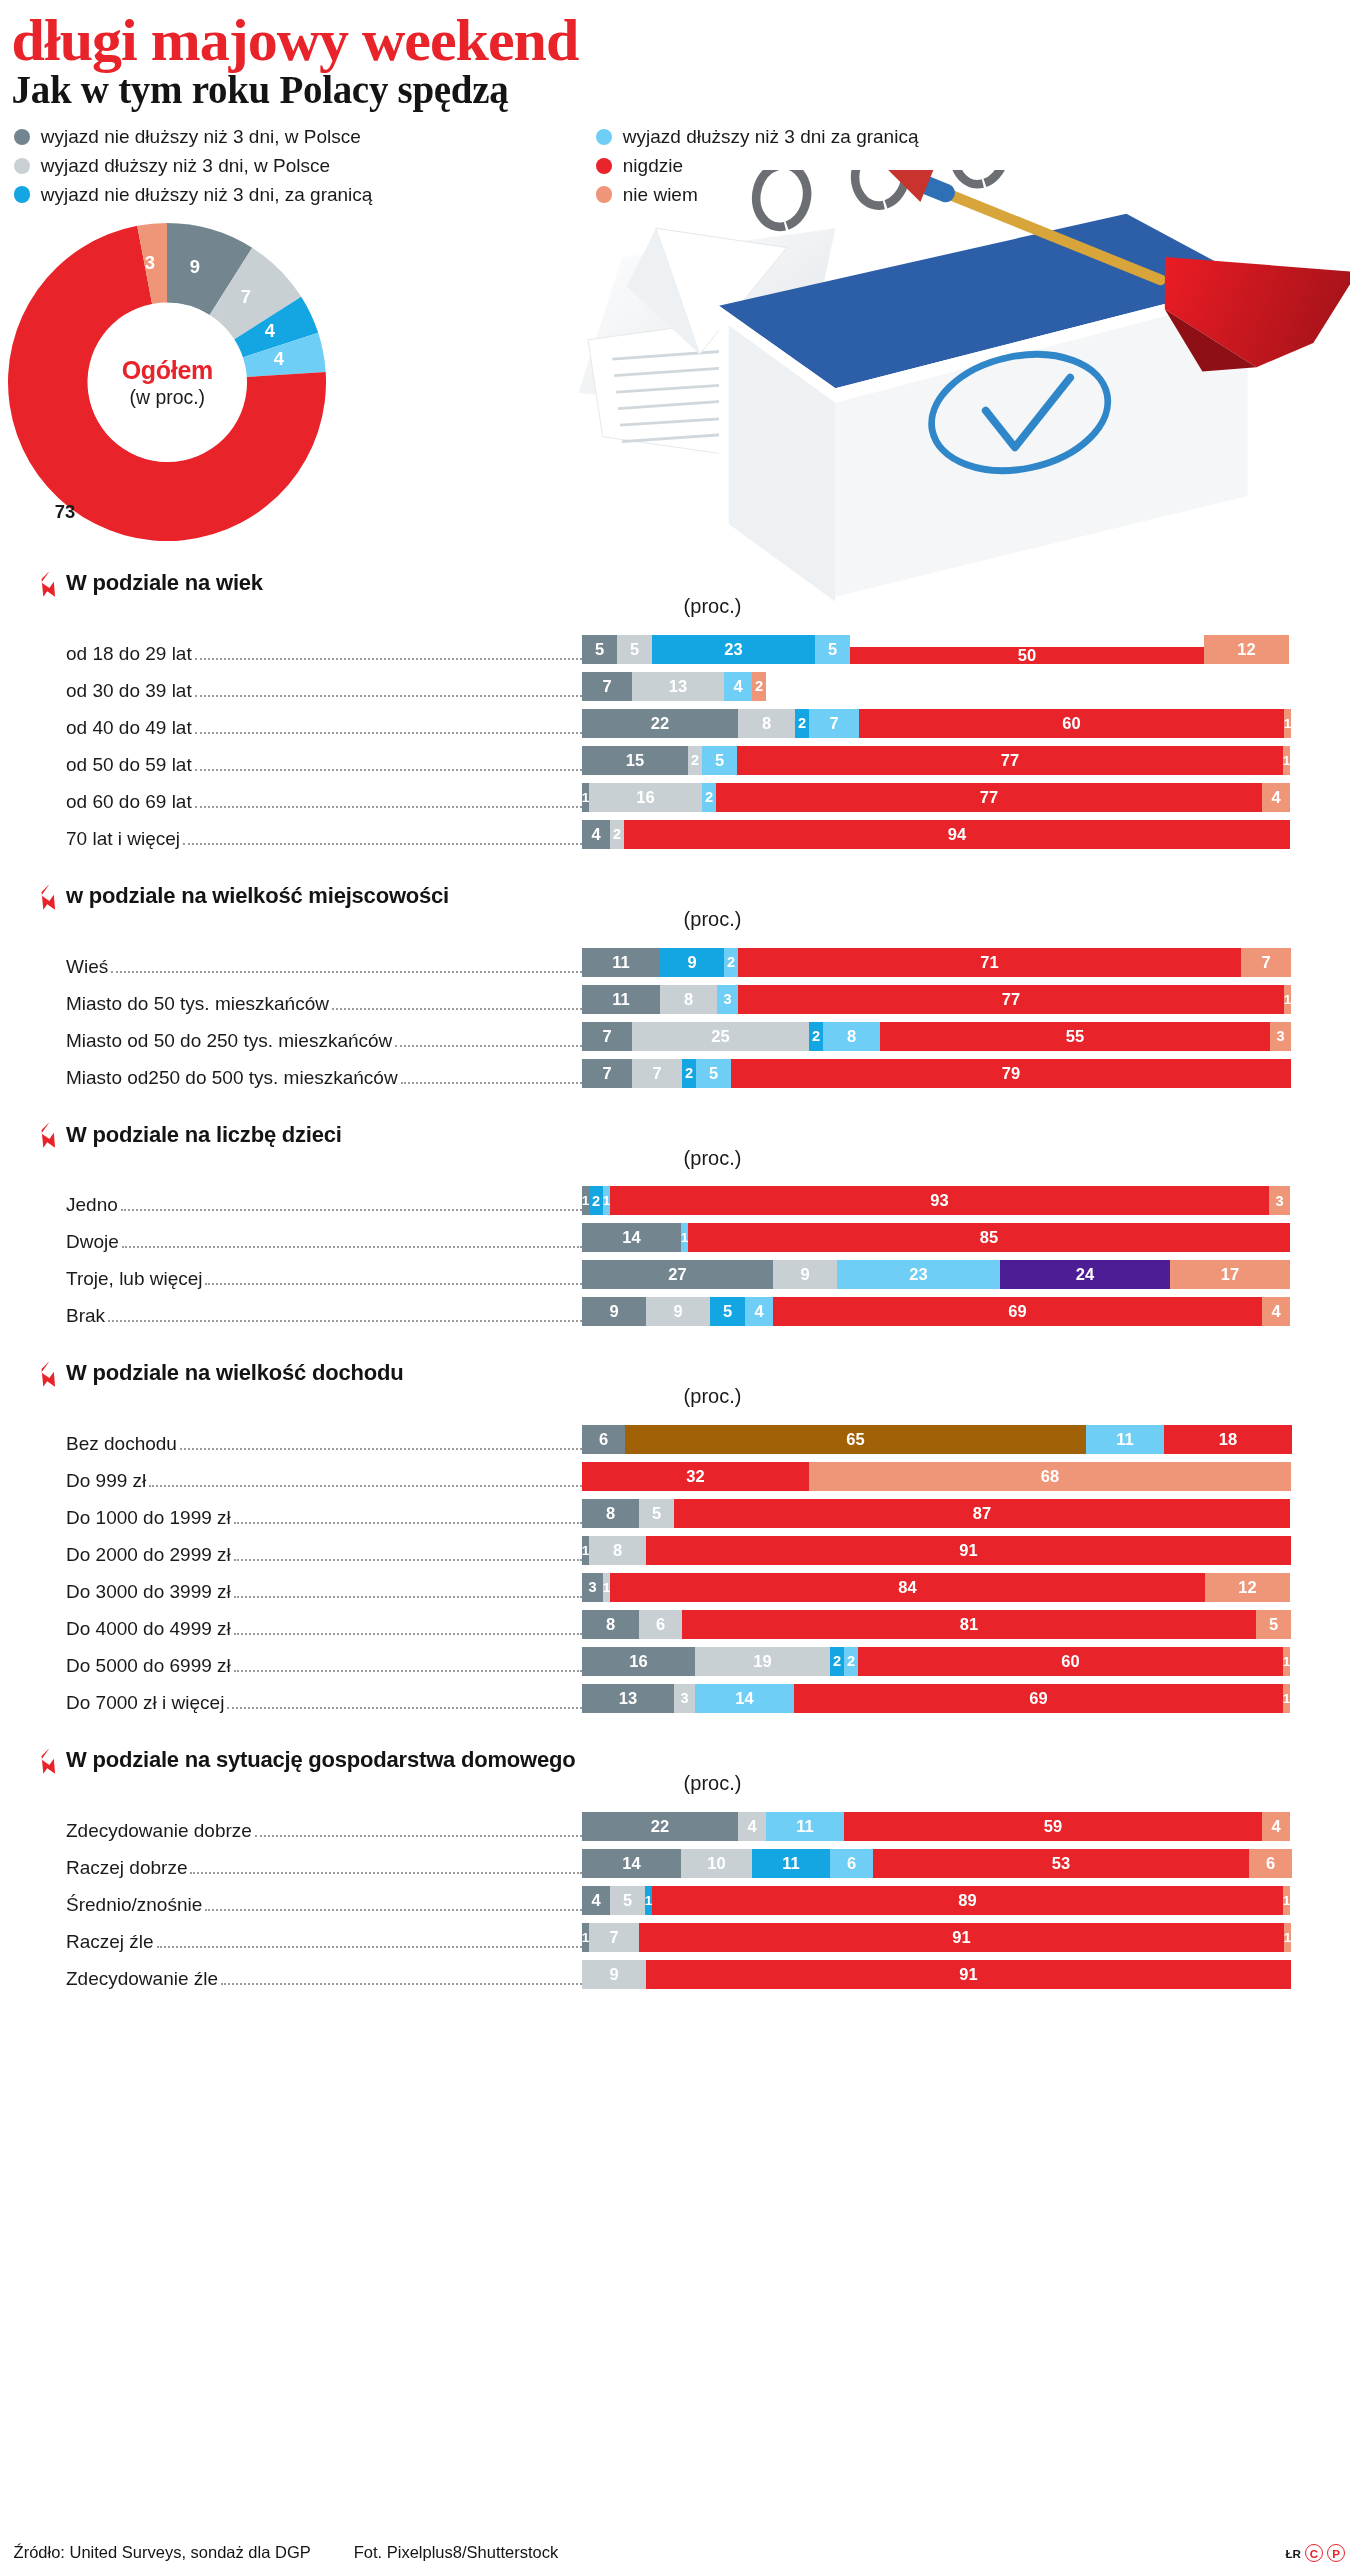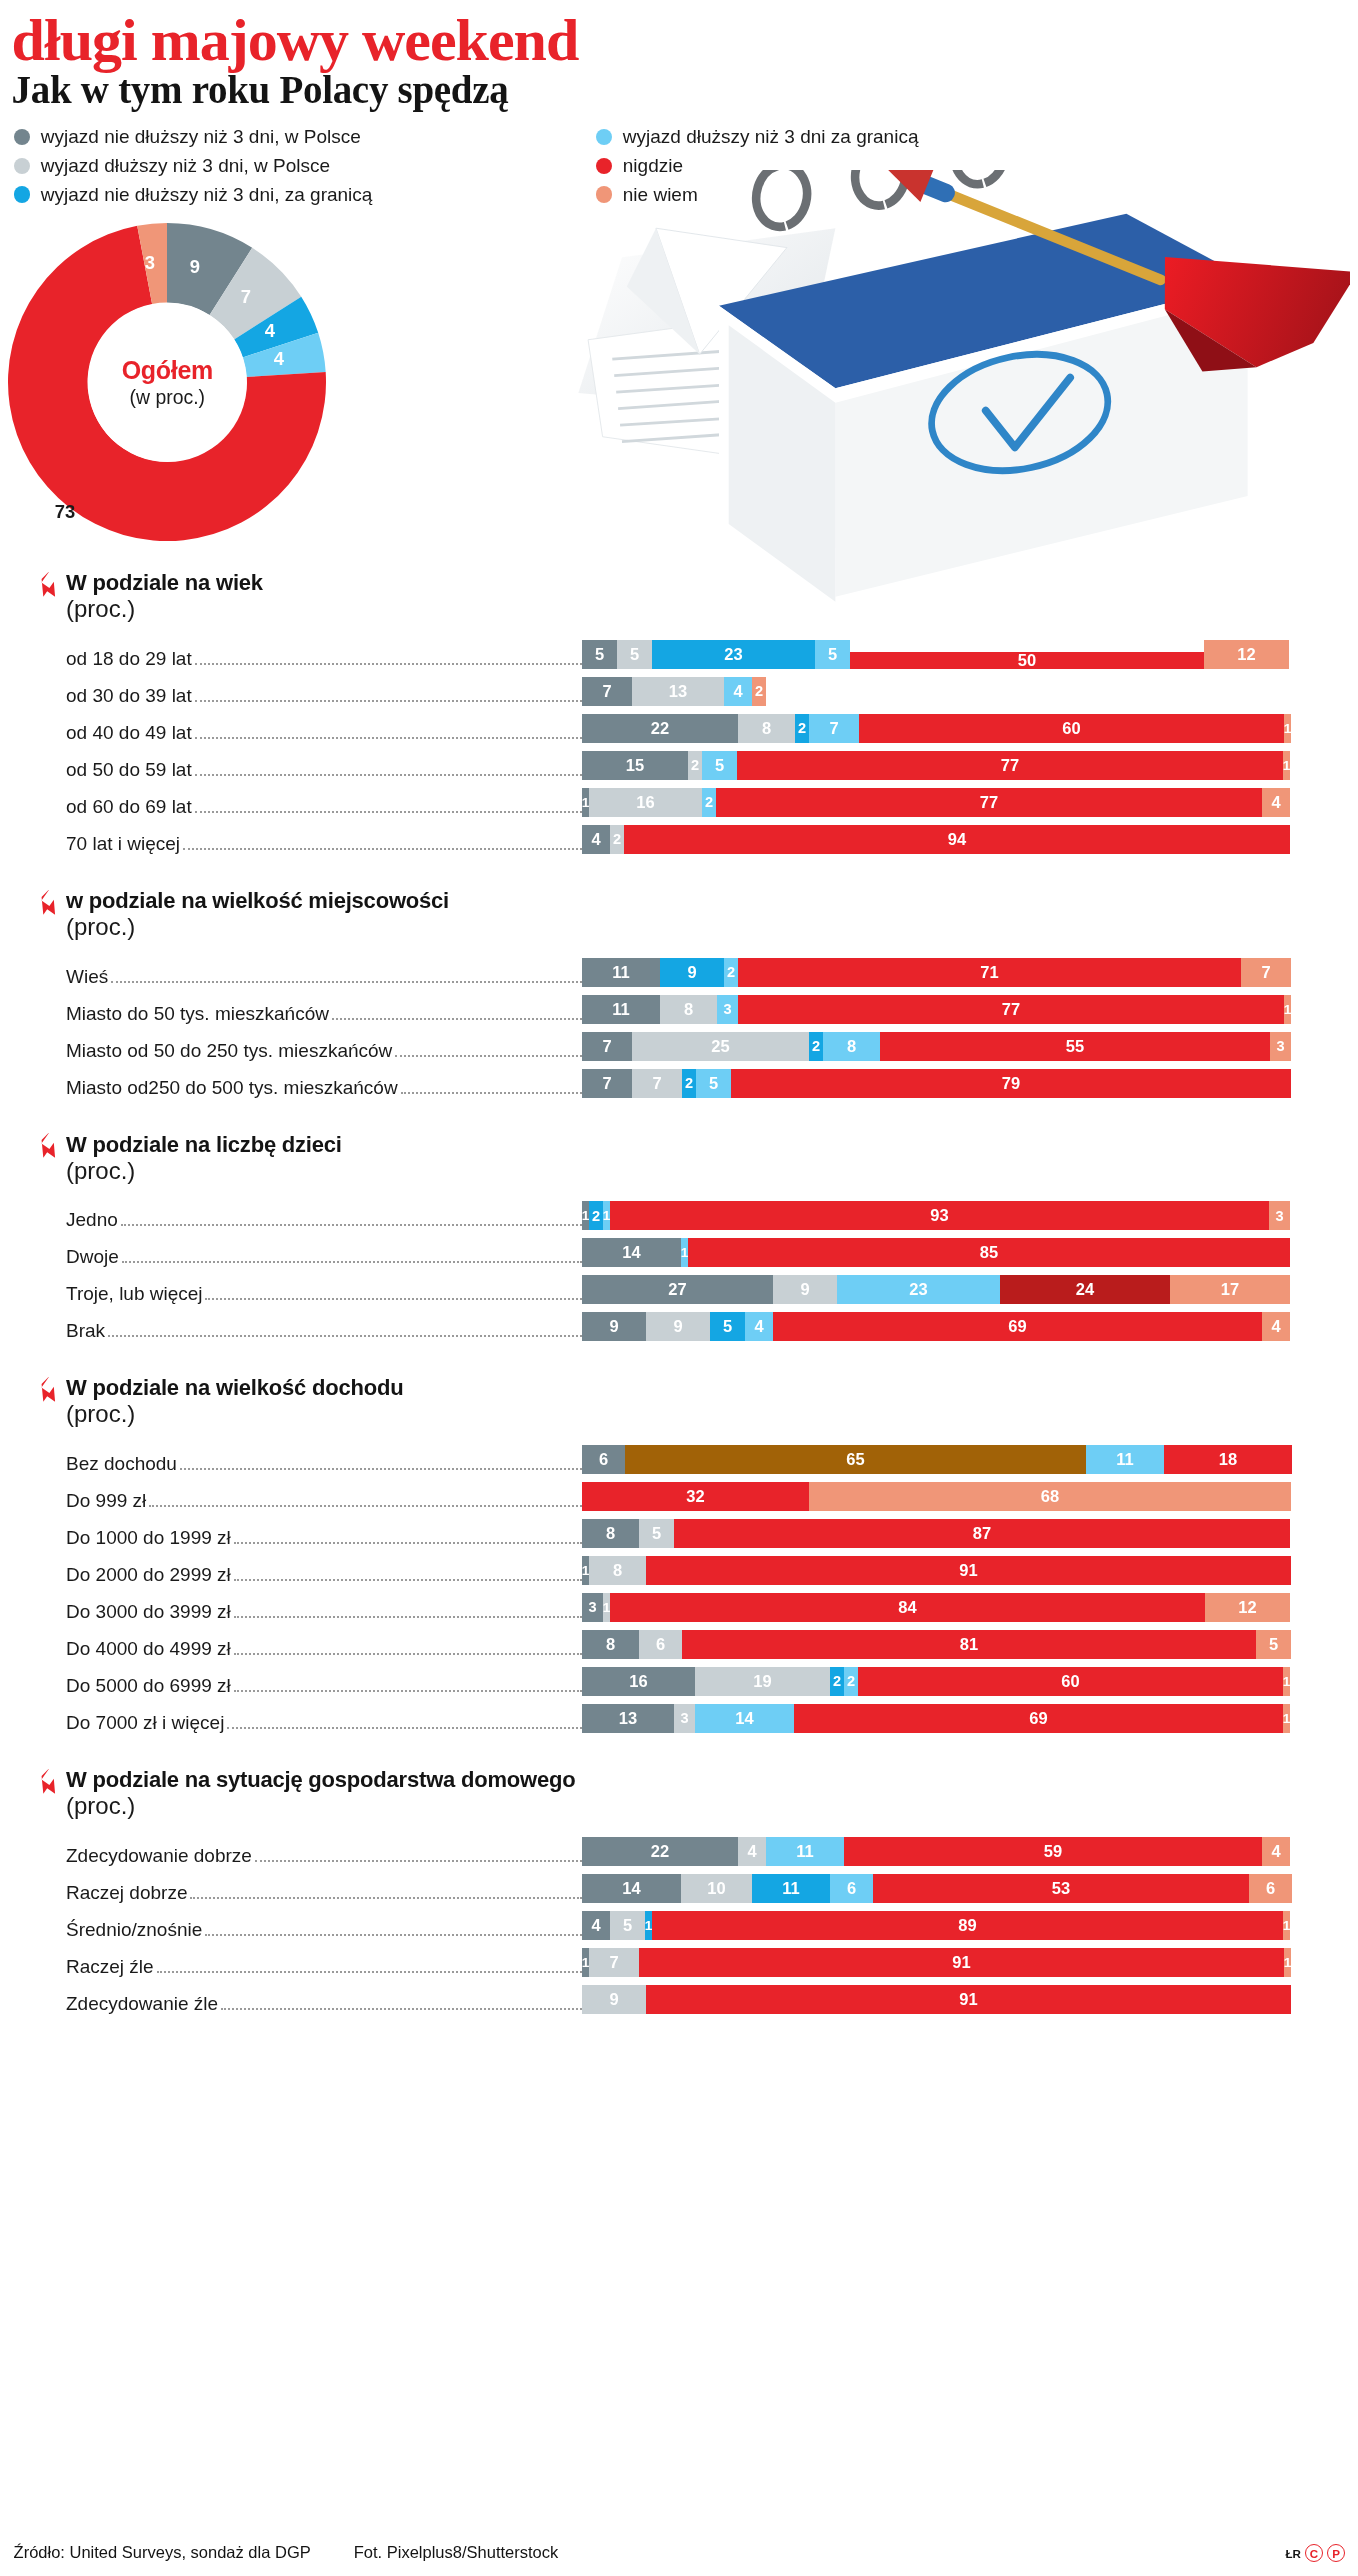--- a/index.html
+++ b/index.html
@@ -61,21 +61,21 @@
   .donut-val.outside { color:#1a1a1a; }
 
   
   #decor { position:absolute; left:379px; top:170px; width:971px; height:582px; pointer-events:none; }
 
   
   .section { margin:0 0 0 0; position:relative; }
   .sec-head { position:relative; padding-left:66px; margin-bottom:5.8px; }
   .sec-arrow { position:absolute; left:37px; top:1.9px; width:27px; height:29px; }
   .sec-title { font-size:22px; font-weight:700; color:#141414; letter-spacing:-0.2px; }
-  .sec-unit { font-size:24px; color:#1a1a1a; margin-top:-1px; }
+  .sec-unit { font-size:20px; color:#1a1a1a; margin-top:-1px;text-align:center; }
 
   .rows { margin-top:9.7px; }
   .row { display:flex; align-items:flex-end; height:37px; }
   .row-label {
     width:582px; flex:0 0 582px;
     padding-left:66px; position:relative;
     font-size:19px; color:#1a1a1a;
     white-space:nowrap; overflow:hidden;
     display:flex; align-items:flex-end;
   }
@@ -419,21 +419,21 @@
         </div>
         <div class="row">
           <div class="row-label">
             <span class="txt">Troje, lub więcej</span>
             <span class="dots"></span>
           </div>
           <div class="bar">
             <div class="seg" style="background: rgb(115, 133, 142); width: 191px; flex: 0 0 191px;">27</div>
             <div class="seg lgray" style="background: rgb(200, 208, 212); width: 64px; flex: 0 0 64px;">9</div>
             <div class="seg" style="background: rgb(110, 206, 245); width: 163px; flex: 0 0 163px;">23</div>
-            <div class="seg" style="background: #b91c1c; width: 170px; flex: 0 0 170px;">24</div>
+            <div class="seg" style="background: #4c1d95; width: 170px; flex: 0 0 170px;">24</div>
             <div class="seg" style="background: rgb(240, 150, 120); width: 120px; flex: 0 0 120px;">17</div>
           </div>
         </div>
         <div class="row">
           <div class="row-label">
             <span class="txt">Brak</span>
             <span class="dots"></span>
           </div>
           <div class="bar">
             <div class="seg" style="background: rgb(115, 133, 142); width: 64px; flex: 0 0 64px;">9</div>

